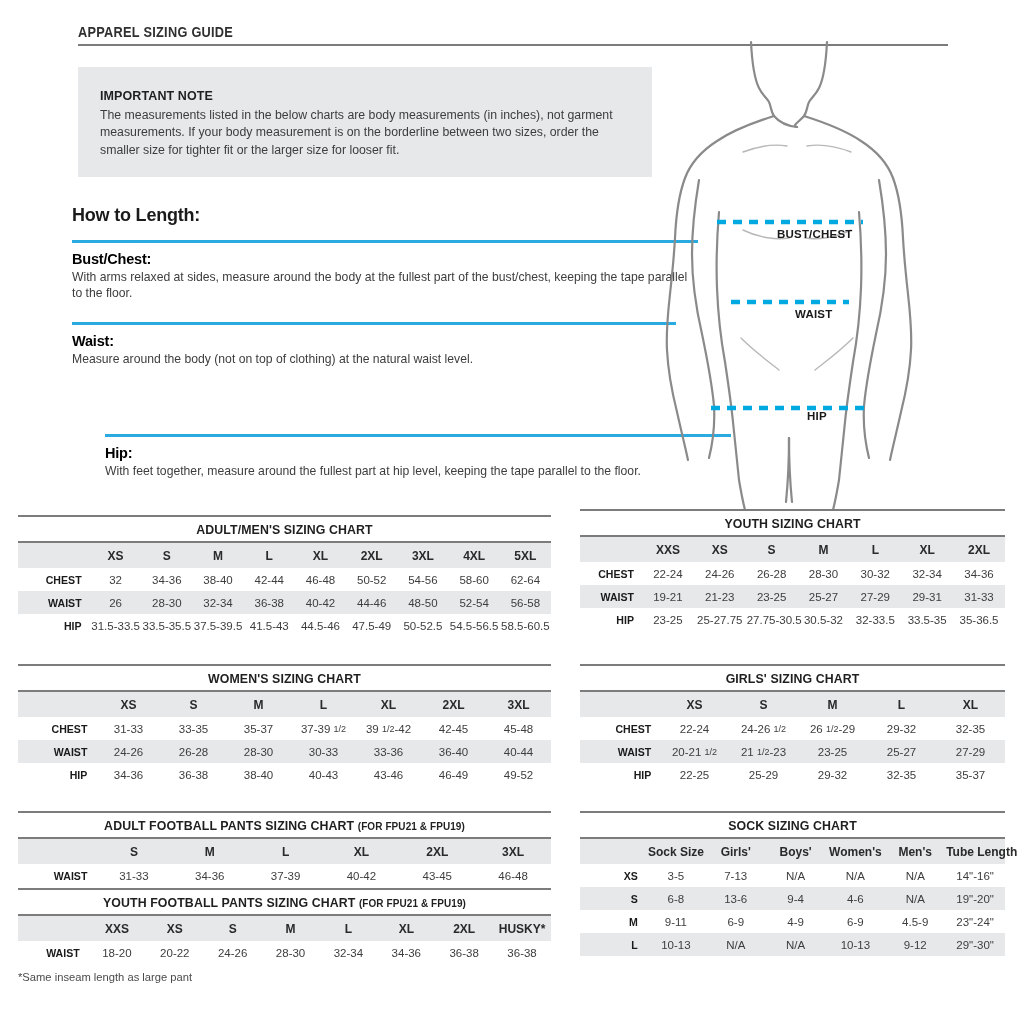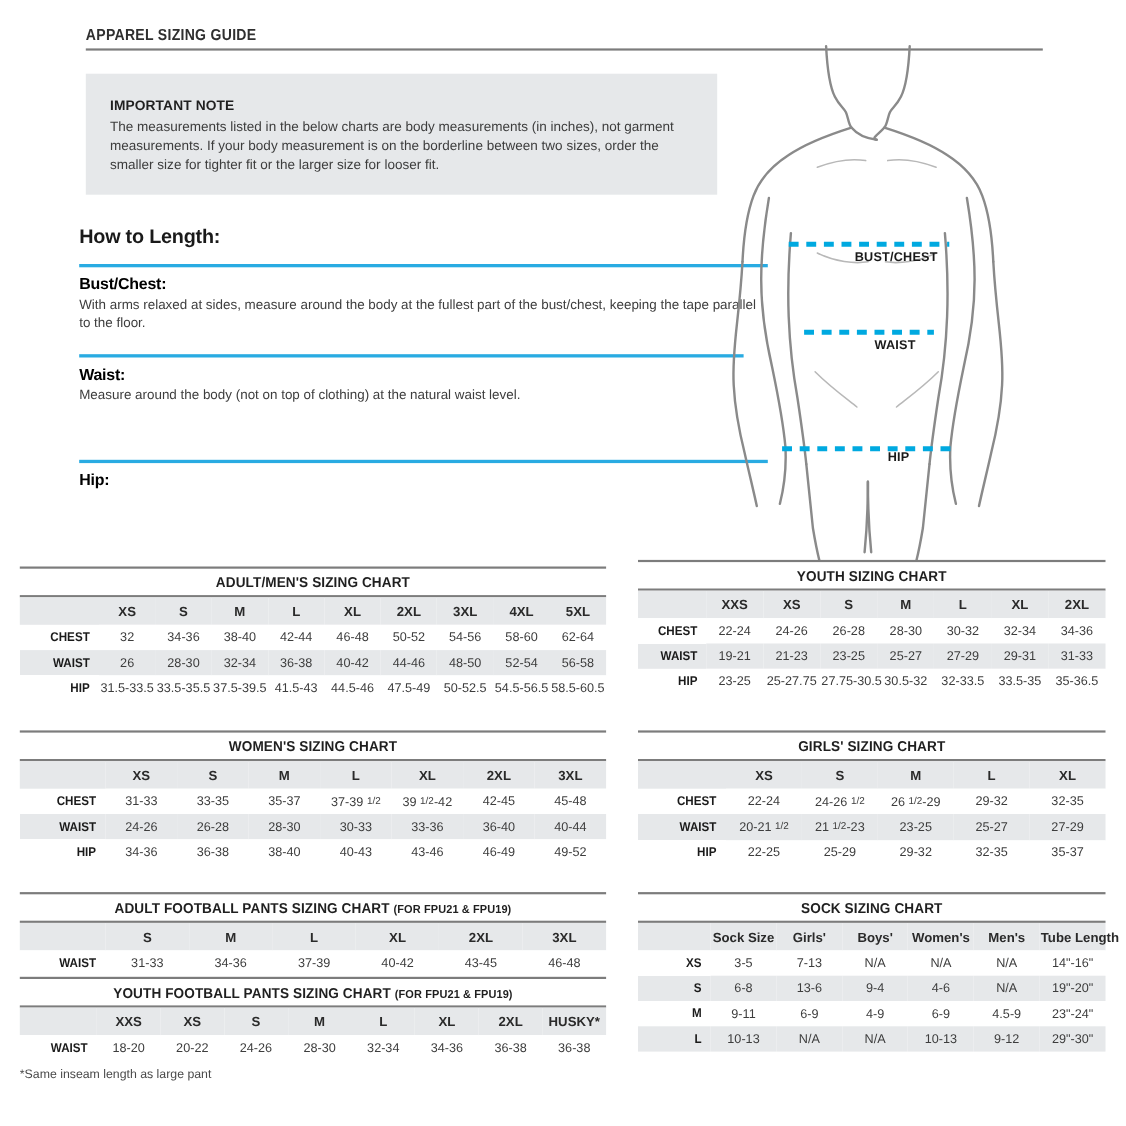--- a/index.html
+++ b/index.html
@@ -86,21 +86,21 @@
   }
   .measure-desc {
     font-size: 12.2px;
     line-height: 1.35;
     color: #3d3d3d;
     margin-top: 1px;
   }
 
   #block-bust { top: 240px; width: 626px; }
   #block-waist { top: 322px; width: 604px; }
-  #block-hip { top: 418px; width: 626px; }
+  #block-hip { top: 434px; width: 626px; margin-left: 33px; }
 
   
   .figure {
     position: absolute;
     left: 655px;
     top: 40px;
     width: 320px;
     height: 470px;
   }
   .fig-label {
@@ -200,20 +200,21 @@
 
 <div class="measure-block" id="block-waist">
   <div class="measure-rule"></div>
   <div class="measure-label">Waist:</div>
   <div class="measure-desc">Measure around the body (not on top of clothing) at the natural waist level.</div>
 </div>
 
 <div class="measure-block" id="block-hip">
   <div class="measure-rule"></div>
   <div class="measure-label">Hip:</div>
+  <div class="measure-desc">With feet together, measure around the fullest part at hip level, keeping the tape parallel to the floor.</div>
 </div>
 
 <div class="figure">
   <svg width="320" height="470" viewBox="0 0 320 470">
     <g fill="none" stroke="#8a8a8a" stroke-width="2.2" stroke-linecap="round" stroke-linejoin="round">
 
       <path d="M96,2 C97,22 99,38 104,48 C108,56 112,58 114,62 C116,66 116,72 119,76 C124,82 132,86 142,87"></path>
 
       <path d="M172,2 C171,22 169,38 164,48 C160,56 156,58 154,62 C152,66 152,72 149,76 C144,82 136,86 142,87"></path>
 

